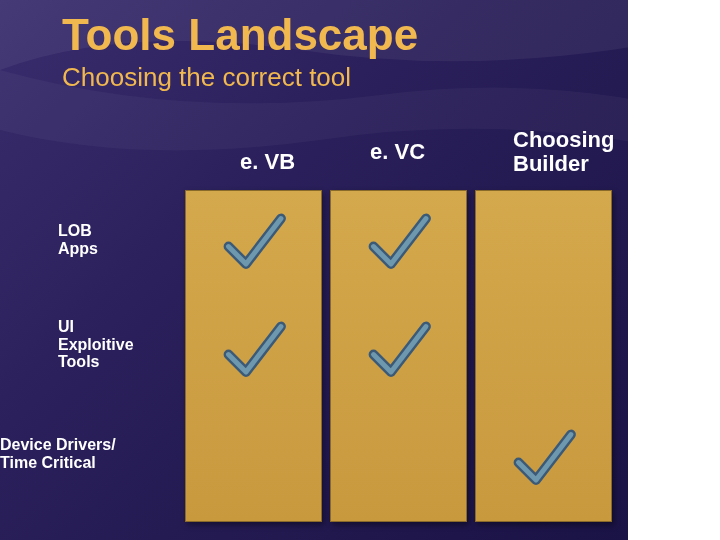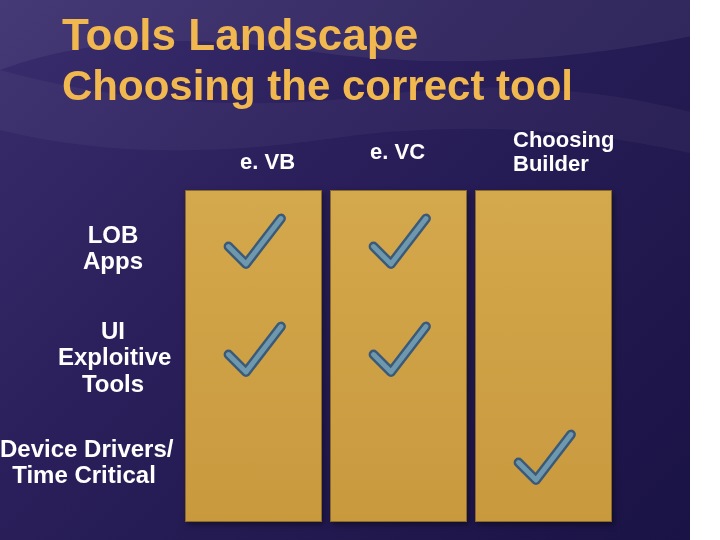--- a/index.html
+++ b/index.html
@@ -1,21 +1,21 @@
 <!DOCTYPE html>
 <html><head>
 <meta charset="utf-8">
 <style>
   html,body{margin:0;padding:0;width:720px;height:540px;overflow:hidden;font-family:Arial,Helvetica,sans-serif}
-  .slide{position:relative;width:690px;height:540px;background:linear-gradient(135deg,#3a2d6e 0%,#2a1f5a 40%,#1a1345 100%)}
+  .slide{position:relative;width:628px;height:540px;background:linear-gradient(135deg,#3a2d6e 0%,#2a1f5a 40%,#1a1345 100%)}
   .bg-swoosh{position:absolute;top:0;left:0;width:720px;height:540px;pointer-events:none}
   .title{position:absolute;left:62px;top:10px;color:#f0b84e;font-size:44px;font-weight:bold;letter-spacing:0}
-  .subtitle{position:absolute;left:62px;top:62px;color:#f0b84e;font-size:42px;font-weight:bold}
+  .subtitle{position:absolute;left:62px;top:62px;color:#f0b84e;font-size:26px;font-weight:normal}
   .col-header{position:absolute;color:#fff;font-size:22px;font-weight:bold;line-height:1.1}
-  .row-label{position:absolute;color:#fff;font-size:24px;font-weight:bold;text-align:center;line-height:1.1}
+  .row-label{position:absolute;color:#fff;font-size:16px;font-weight:bold;text-align:left;line-height:1.1}
   .col-box{position:absolute;top:190px;height:330px;background:linear-gradient(180deg,#d4a84c 0%,#c9993e 100%);border:1px solid #8a6a28;box-shadow:2px 3px 6px rgba(0,0,0,0.4)}
   .check{position:absolute;width:70px;height:70px}
 </style>
 </head>
 <body>
 
 <div class="slide">
 
   <svg class="bg-swoosh" viewBox="0 0 720 540">
     <path d="M0,0 L720,0 L720,30 Q500,80 300,50 Q120,25 0,70 Z" fill="rgba(255,255,255,0.06)"></path>

